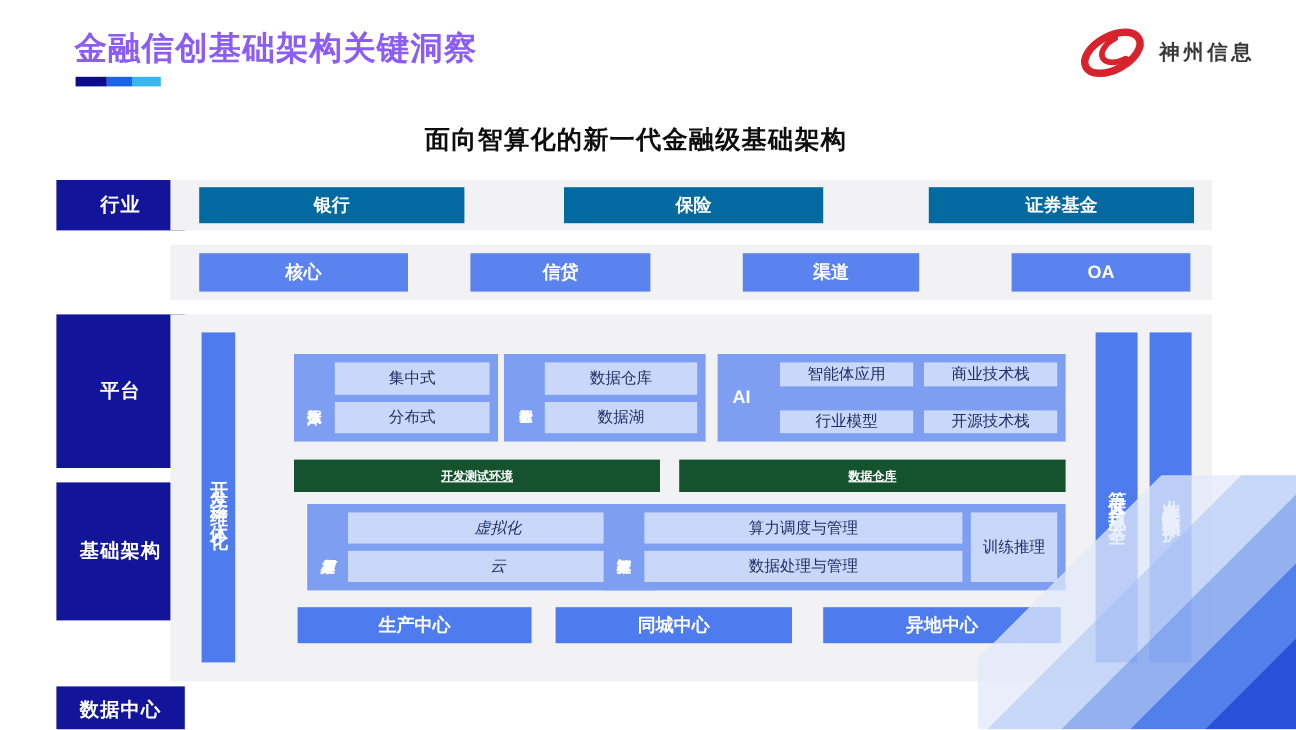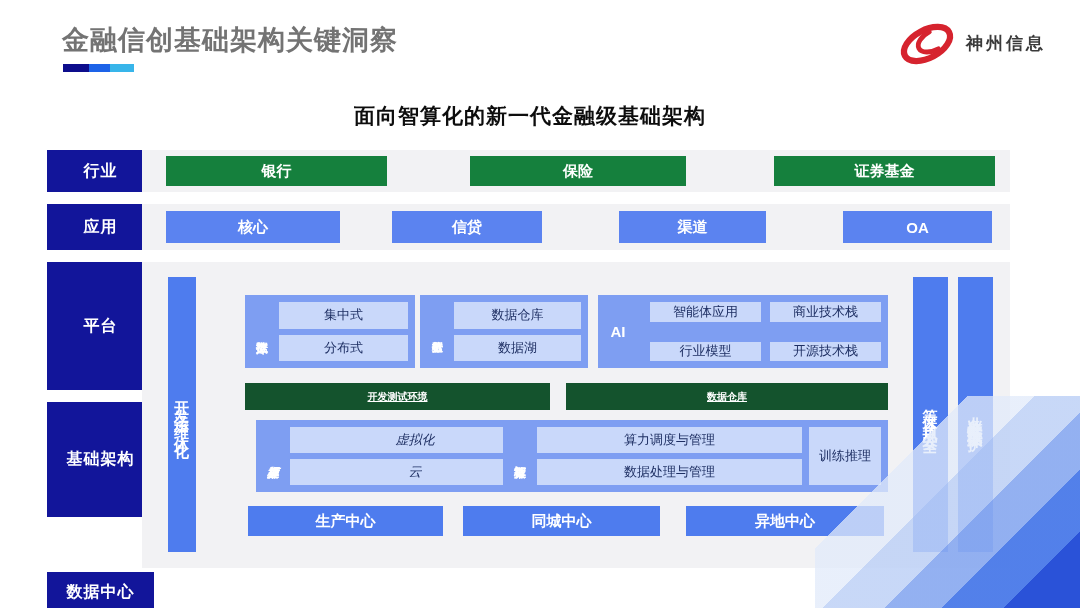--- a/index.html
+++ b/index.html
@@ -1,21 +1,21 @@
 <!DOCTYPE html>
 <html><head>
 <meta charset="utf-8">
 <style>
   * { margin:0; padding:0; box-sizing:border-box; }
   html,body { background:#ffffff; }
   body { font-family:"Liberation Sans","DejaVu Sans",sans-serif; }
   .stage { position:relative; width:1080px; height:608px; background:#ffffff; overflow:hidden; }
 
   
-  .title { position:absolute; left:62px; top:22px; font-size:27px; font-weight:bold; color:#737373; letter-spacing:1px;text-align:right; }
+  .title { position:absolute; left:62px; top:22px; font-size:27px; font-weight:bold; color:#8b5cf6; letter-spacing:1px;text-align:right; }
   .title-underline { position:absolute; left:63px; top:64px; height:8px; display:flex; }
   .title-underline .seg1 { width:26px; background:#0d0d8c; }
   .title-underline .seg2 { width:21px; background:#1d63e8; }
   .title-underline .seg3 { width:24px; background:#38b5ea; }
 
   .logo { position:absolute; right:34px; top:18px; display:flex; align-items:center; gap:8px; }
   .logo-text { display:flex; flex-direction:column; line-height:1.05; }
   .logo-brand { font-size:30px; font-weight:bold; font-style:italic; color:#d6232e; letter-spacing:1px; }
   .logo-company { font-size:17px; font-weight:bold; color:#3a3a3a; letter-spacing:3px; }
 
@@ -28,21 +28,21 @@
   .lbl-platform   { top:262px; height:128px; }
   .lbl-infra      { top:402px; height:115px; }
   .lbl-datacenter { top:524px; height:40px;margin-top:48px; }
 
   
   .strip { position:absolute; left:142px; width:868px; background:#f2f2f4; }
   .strip-industry { top:150px; height:42px; }
   .strip-app      { top:204px; height:46px; }
 
   .btn { position:absolute; display:flex; align-items:center; justify-content:center; color:#ffffff; font-weight:bold; }
-  .btn-primary { background:#15803d; font-size:15px; }
+  .btn-primary { background:#0369a1; font-size:15px; }
   .btn-light   { background:#5b83f0; font-size:15px; }
   .btn-center  { background:#4e7cee; font-size:15px; }
 
   .b-bank   { left:24px;  top:6px; width:221px; height:30px; }
   .b-insur  { left:328px; top:6px; width:216px; height:30px; }
   .b-sec    { left:632px; top:6px; width:221px; height:30px; }
 
   .b-core   { left:24px;  top:7px; width:174px; height:32px; }
   .b-credit { left:250px; top:7px; width:150px; height:32px; }
   .b-chan   { left:477px; top:7px; width:147px; height:32px; }
@@ -119,21 +119,20 @@
       </g>
     </svg>
     <div class="logo-text">
       <div class="logo-company">神州信息</div>
     </div>
   </div>
 
   <div class="subtitle">面向智算化的新一代金融级基础架构</div>
 
   <div class="row-label lbl-industry">行业</div>
-  <div class="row-label lbl-app">应用</div>
   <div class="row-label lbl-platform">平台</div>
   <div class="row-label lbl-infra">基础架构</div>
   <div class="row-label lbl-datacenter">数据中心</div>
 
   <div class="strip strip-industry">
     <div class="btn btn-primary b-bank">银行</div>
     <div class="btn btn-primary b-insur">保险</div>
     <div class="btn btn-primary b-sec">证券基金</div>
   </div>
 

